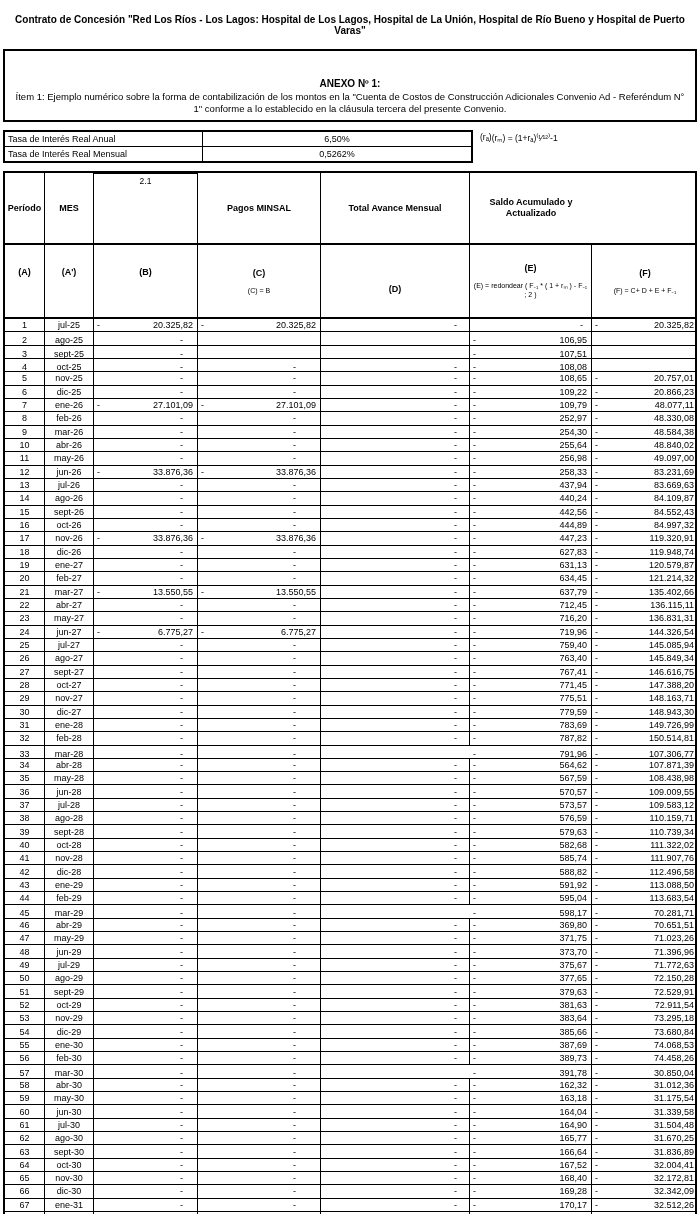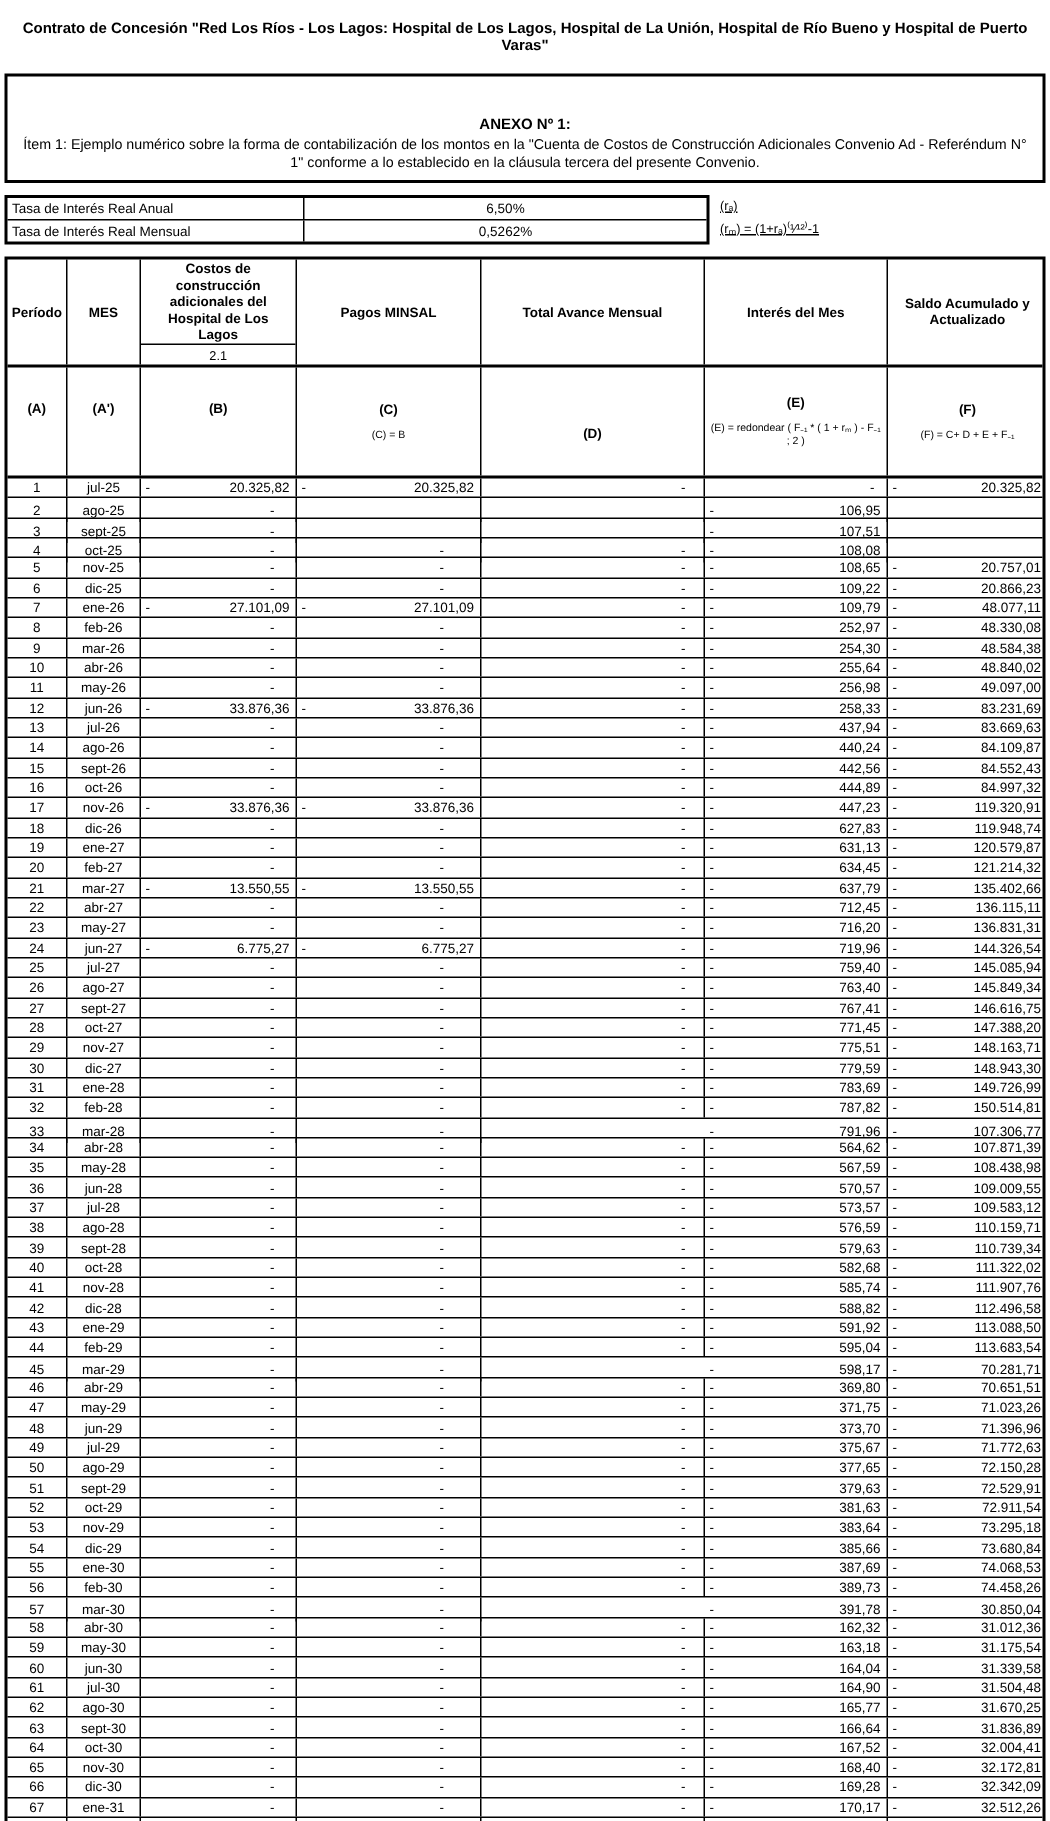--- a/index.html
+++ b/index.html
@@ -12,21 +12,21 @@
   .anexo{border:2px solid #000;margin-top:13px;padding:3px 8px 5px 8px;text-align:center;}
   .anexo-h{font-size:10px;font-weight:bold;margin-top:24px;}
   .anexo-t{font-size:9.5px;font-weight:normal;margin-top:2px;line-height:12px;}
 
   .rates-wrap{display:flex;margin-top:8px;align-items:stretch;}
   .rates{border:2px solid #000;width:466px;}
   .rrow{display:flex;height:14px;border-bottom:1px solid #000;}
   .rrow:last-child{border-bottom:none;}
   .rlabel{width:194px;border-right:1px solid #000;font-size:9px;display:flex;align-items:center;padding-left:3px;text-align:center;}
   .rval{flex:1;font-size:9px;display:flex;align-items:center;justify-content:center;}
-  .rformulas{display:flex;flex-direction:column;justify-content:flex-start;padding:0 0 0 7px;font-size:8.5px;text-decoration:underline;}
+  .rformulas{display:flex;flex-direction:row;justify-content:flex-end;padding:0 0 0 7px;font-size:8.5px;}
   .rformulas div{height:14px;display:flex;align-items:center;}
 
   .table{border:2px solid #000;margin-top:8px;}
   .grid{display:grid;grid-template-columns:40px 49px 104px 123px 149px 122px 106px;}
   .grid > div{border-right:1px solid #000;}
   .grid > div:last-child{border-right:none;}
 
   .head1{border-bottom:2px solid #000;height:70px;}
   .h1cell{display:flex;align-items:center;justify-content:center;text-align:center;font-size:9px;font-weight:bold;line-height:11px;padding:0 3px;}
   .h1split{display:flex;flex-direction:column;padding:0;}
@@ -81,26 +81,24 @@
       <div>(rₘ) = (1+rₐ)⁽¹⁄¹²⁾-1</div>
     </div>
   </div>
 
   <div class="table">
 
     <div class="grid head1">
       <div class="h1cell">Período</div>
       <div class="h1cell">MES</div>
       <div class="h1split">
-        <div class="h1top">Costos de construcción adicionales del Hospital de Los Lagos</div>
         <div class="h1sub">2.1</div>
       </div>
       <div class="h1cell">Pagos MINSAL</div>
       <div class="h1cell">Total Avance Mensual</div>
-      <div class="h1cell">Interés del Mes</div>
       <div class="h1cell">Saldo Acumulado y Actualizado</div>
     </div>
 
     <div class="grid head2">
       <div class="h2cell up">
         <span class="h2lbl">(A)</span>
       </div>
       <div class="h2cell up">
         <span class="h2lbl">(A')</span>
       </div>

